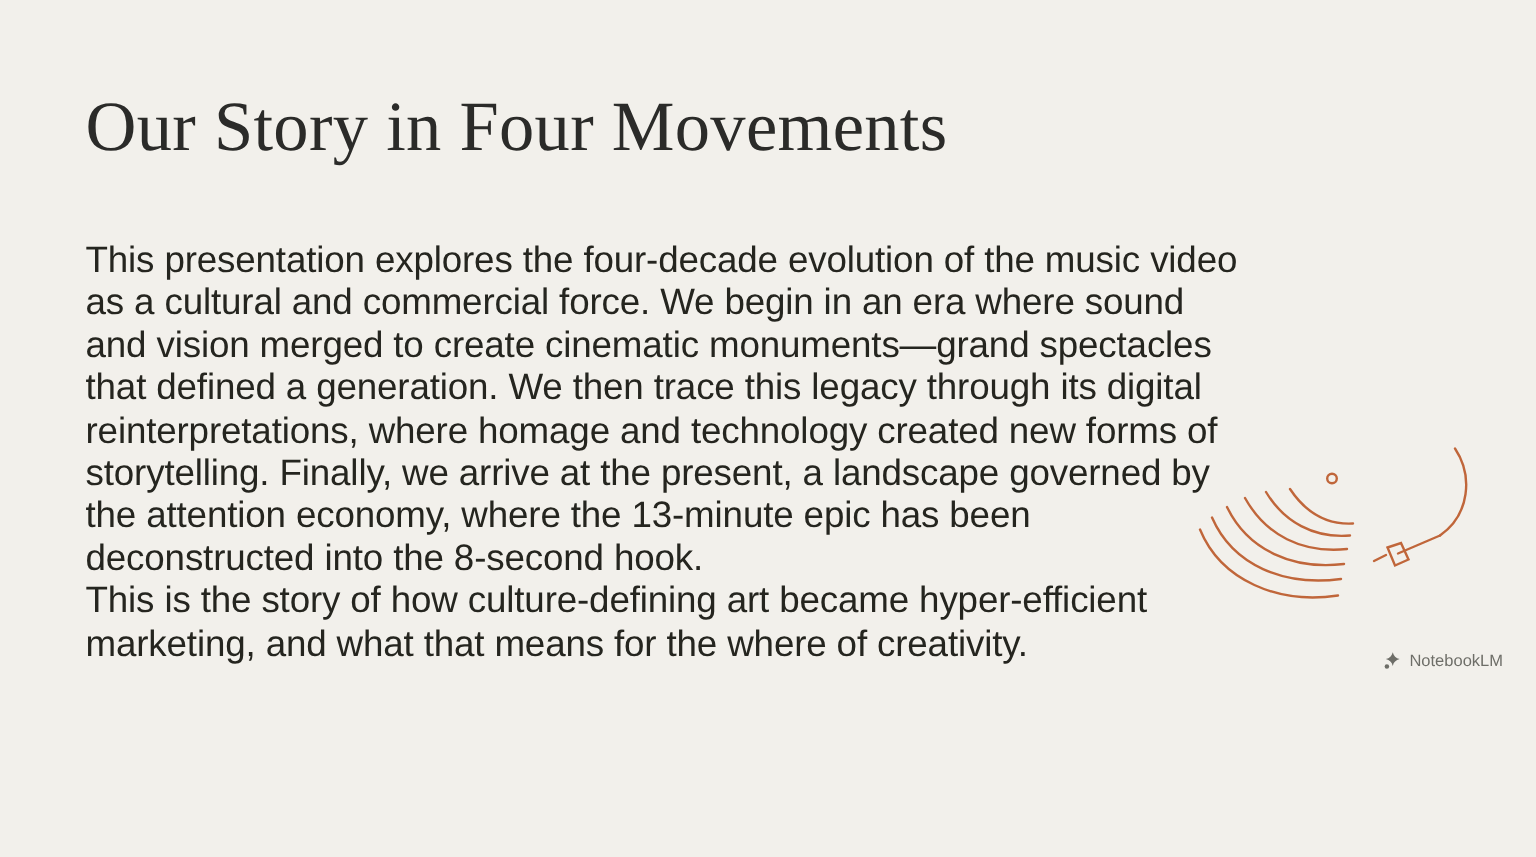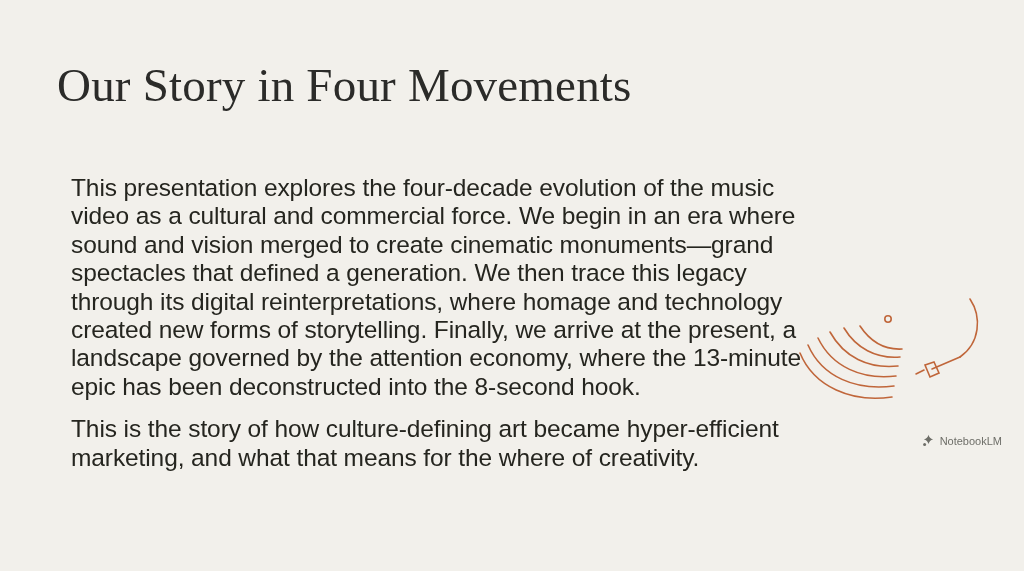--- a/index.html
+++ b/index.html
@@ -36,21 +36,21 @@
     left: 57px;
     top: 160px;
     width: 770px;
     font-family: "Liberation Sans", sans-serif;
     font-size: 24.5px;
     line-height: 28.4px;
     color: #25251f;
     letter-spacing: -0.1px;
   }
   .slide-body p {
-    margin: 14px;
+    margin: 0;
   }
   .decor {
     position: absolute;
     right: 22px;
     bottom: 48px;
     width: 210px;
     height: 120px;
     pointer-events: none;
   }
   .footer-brand {

